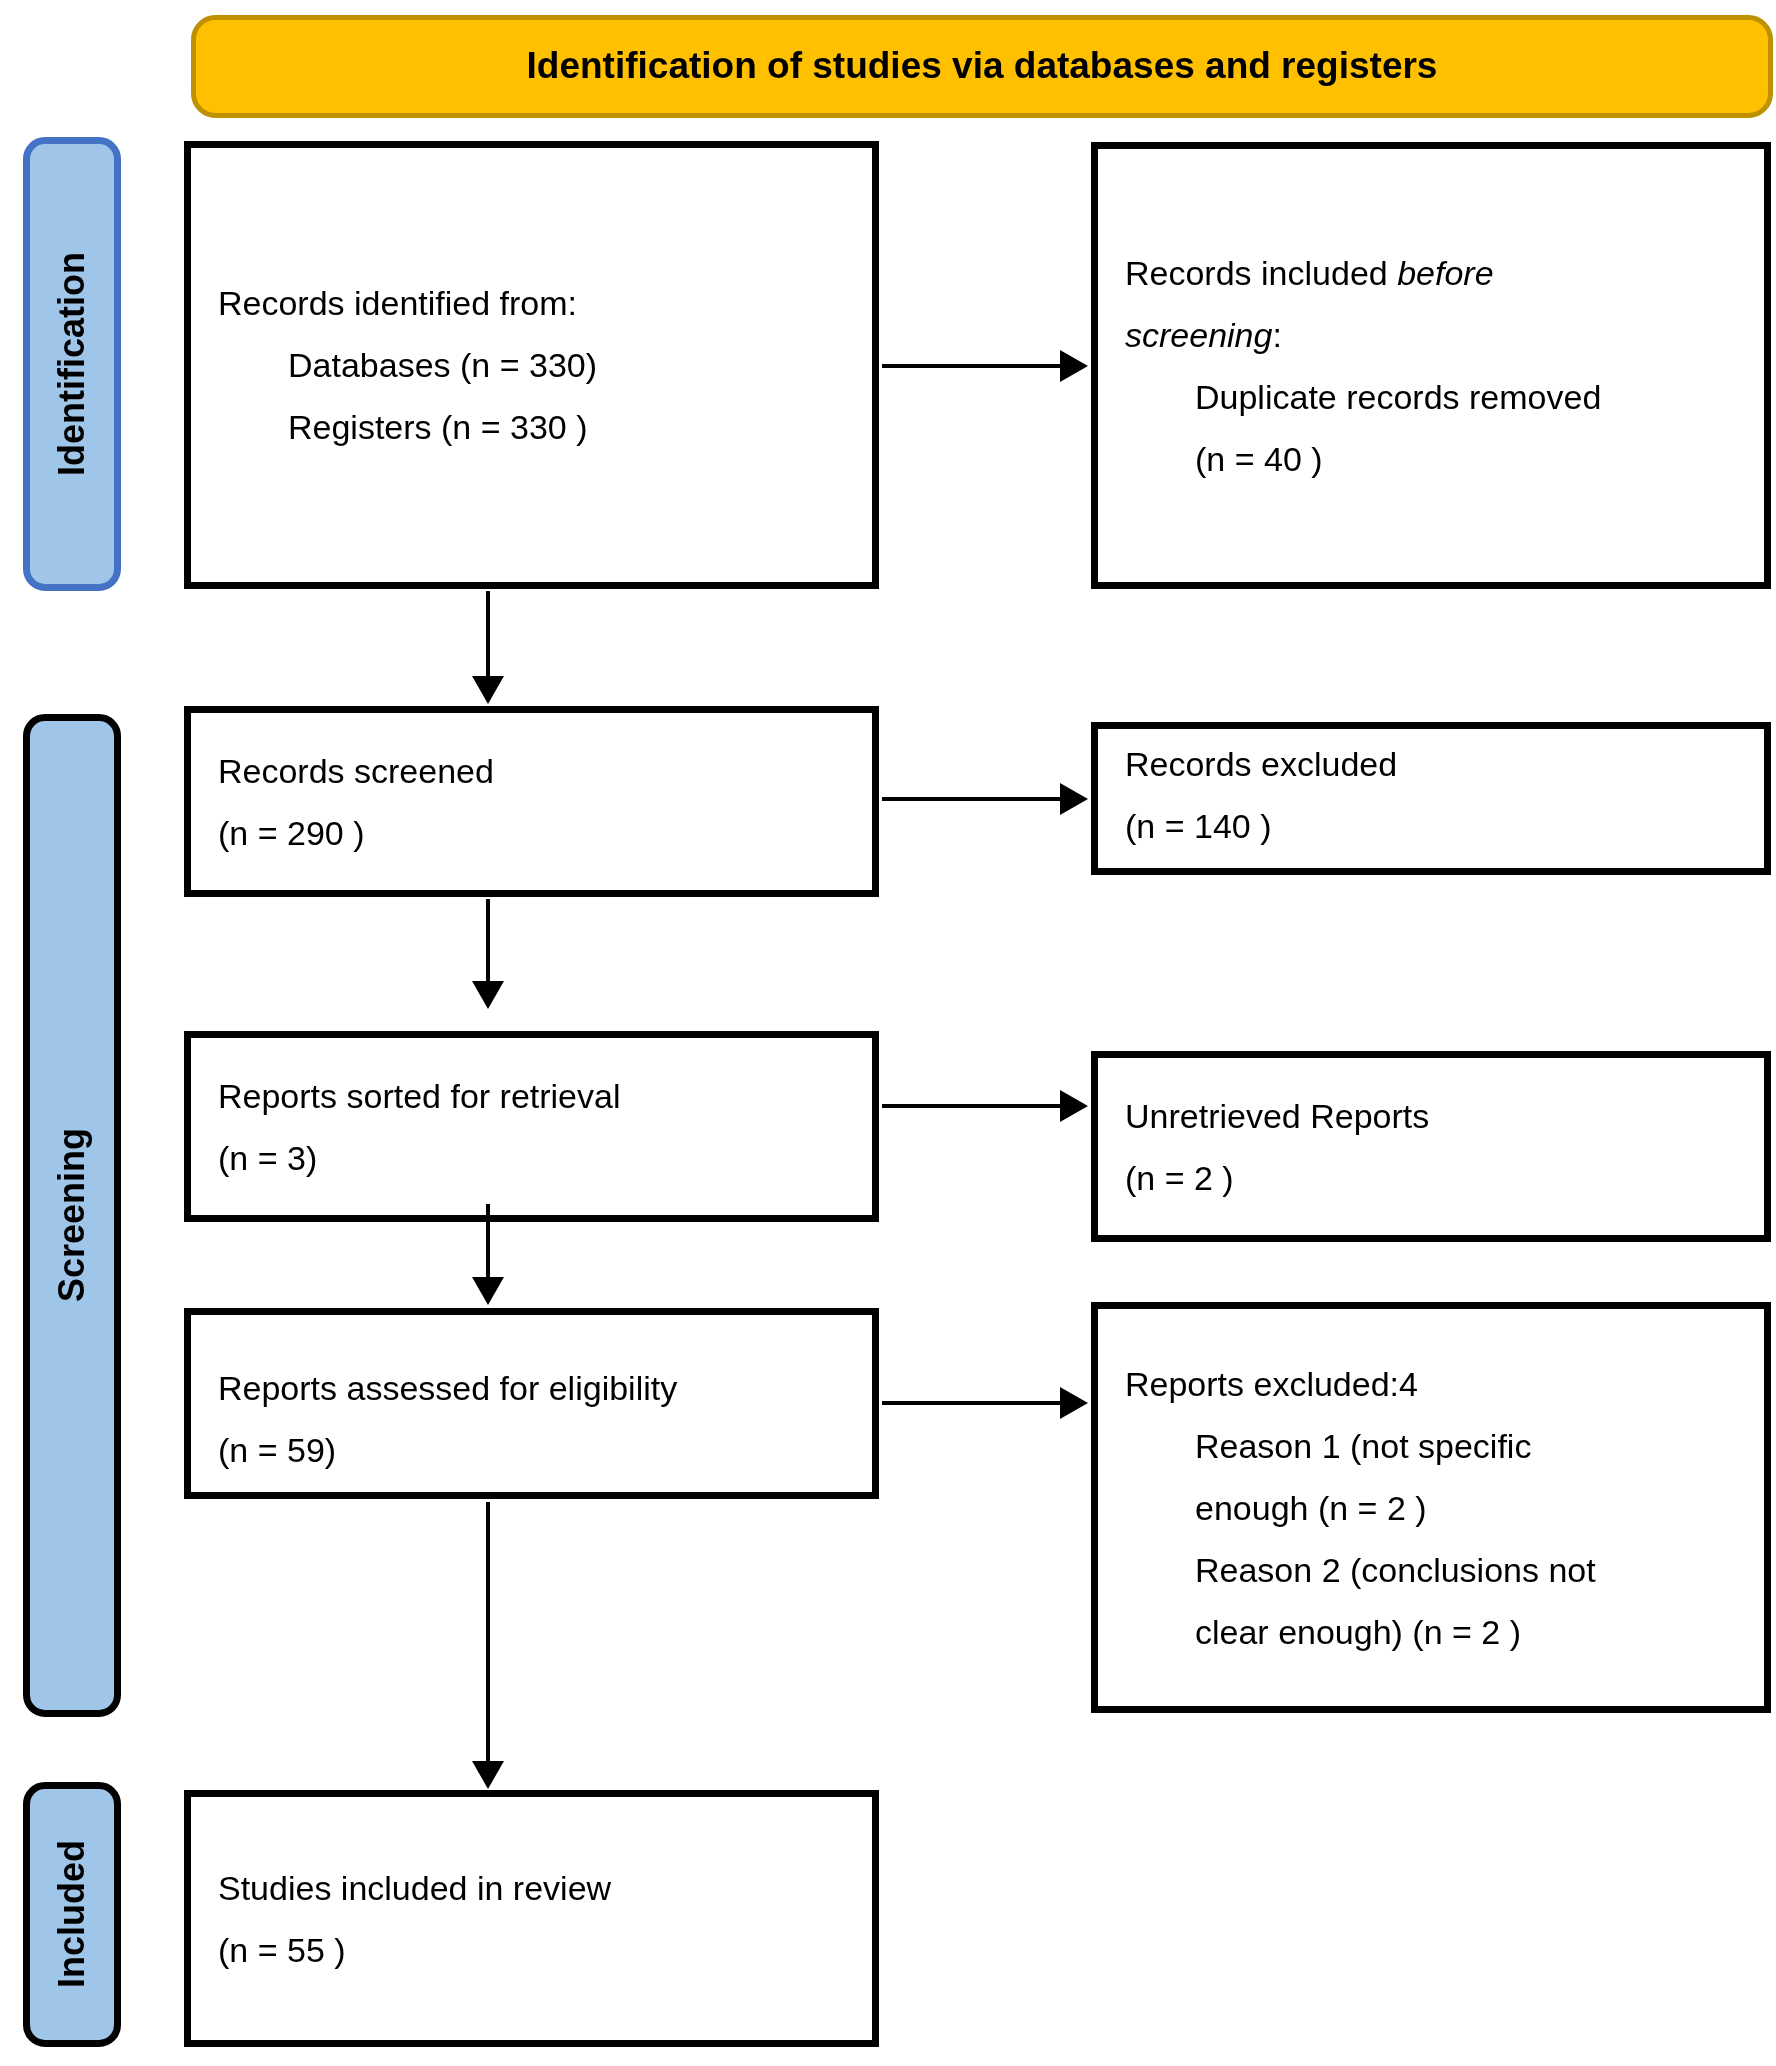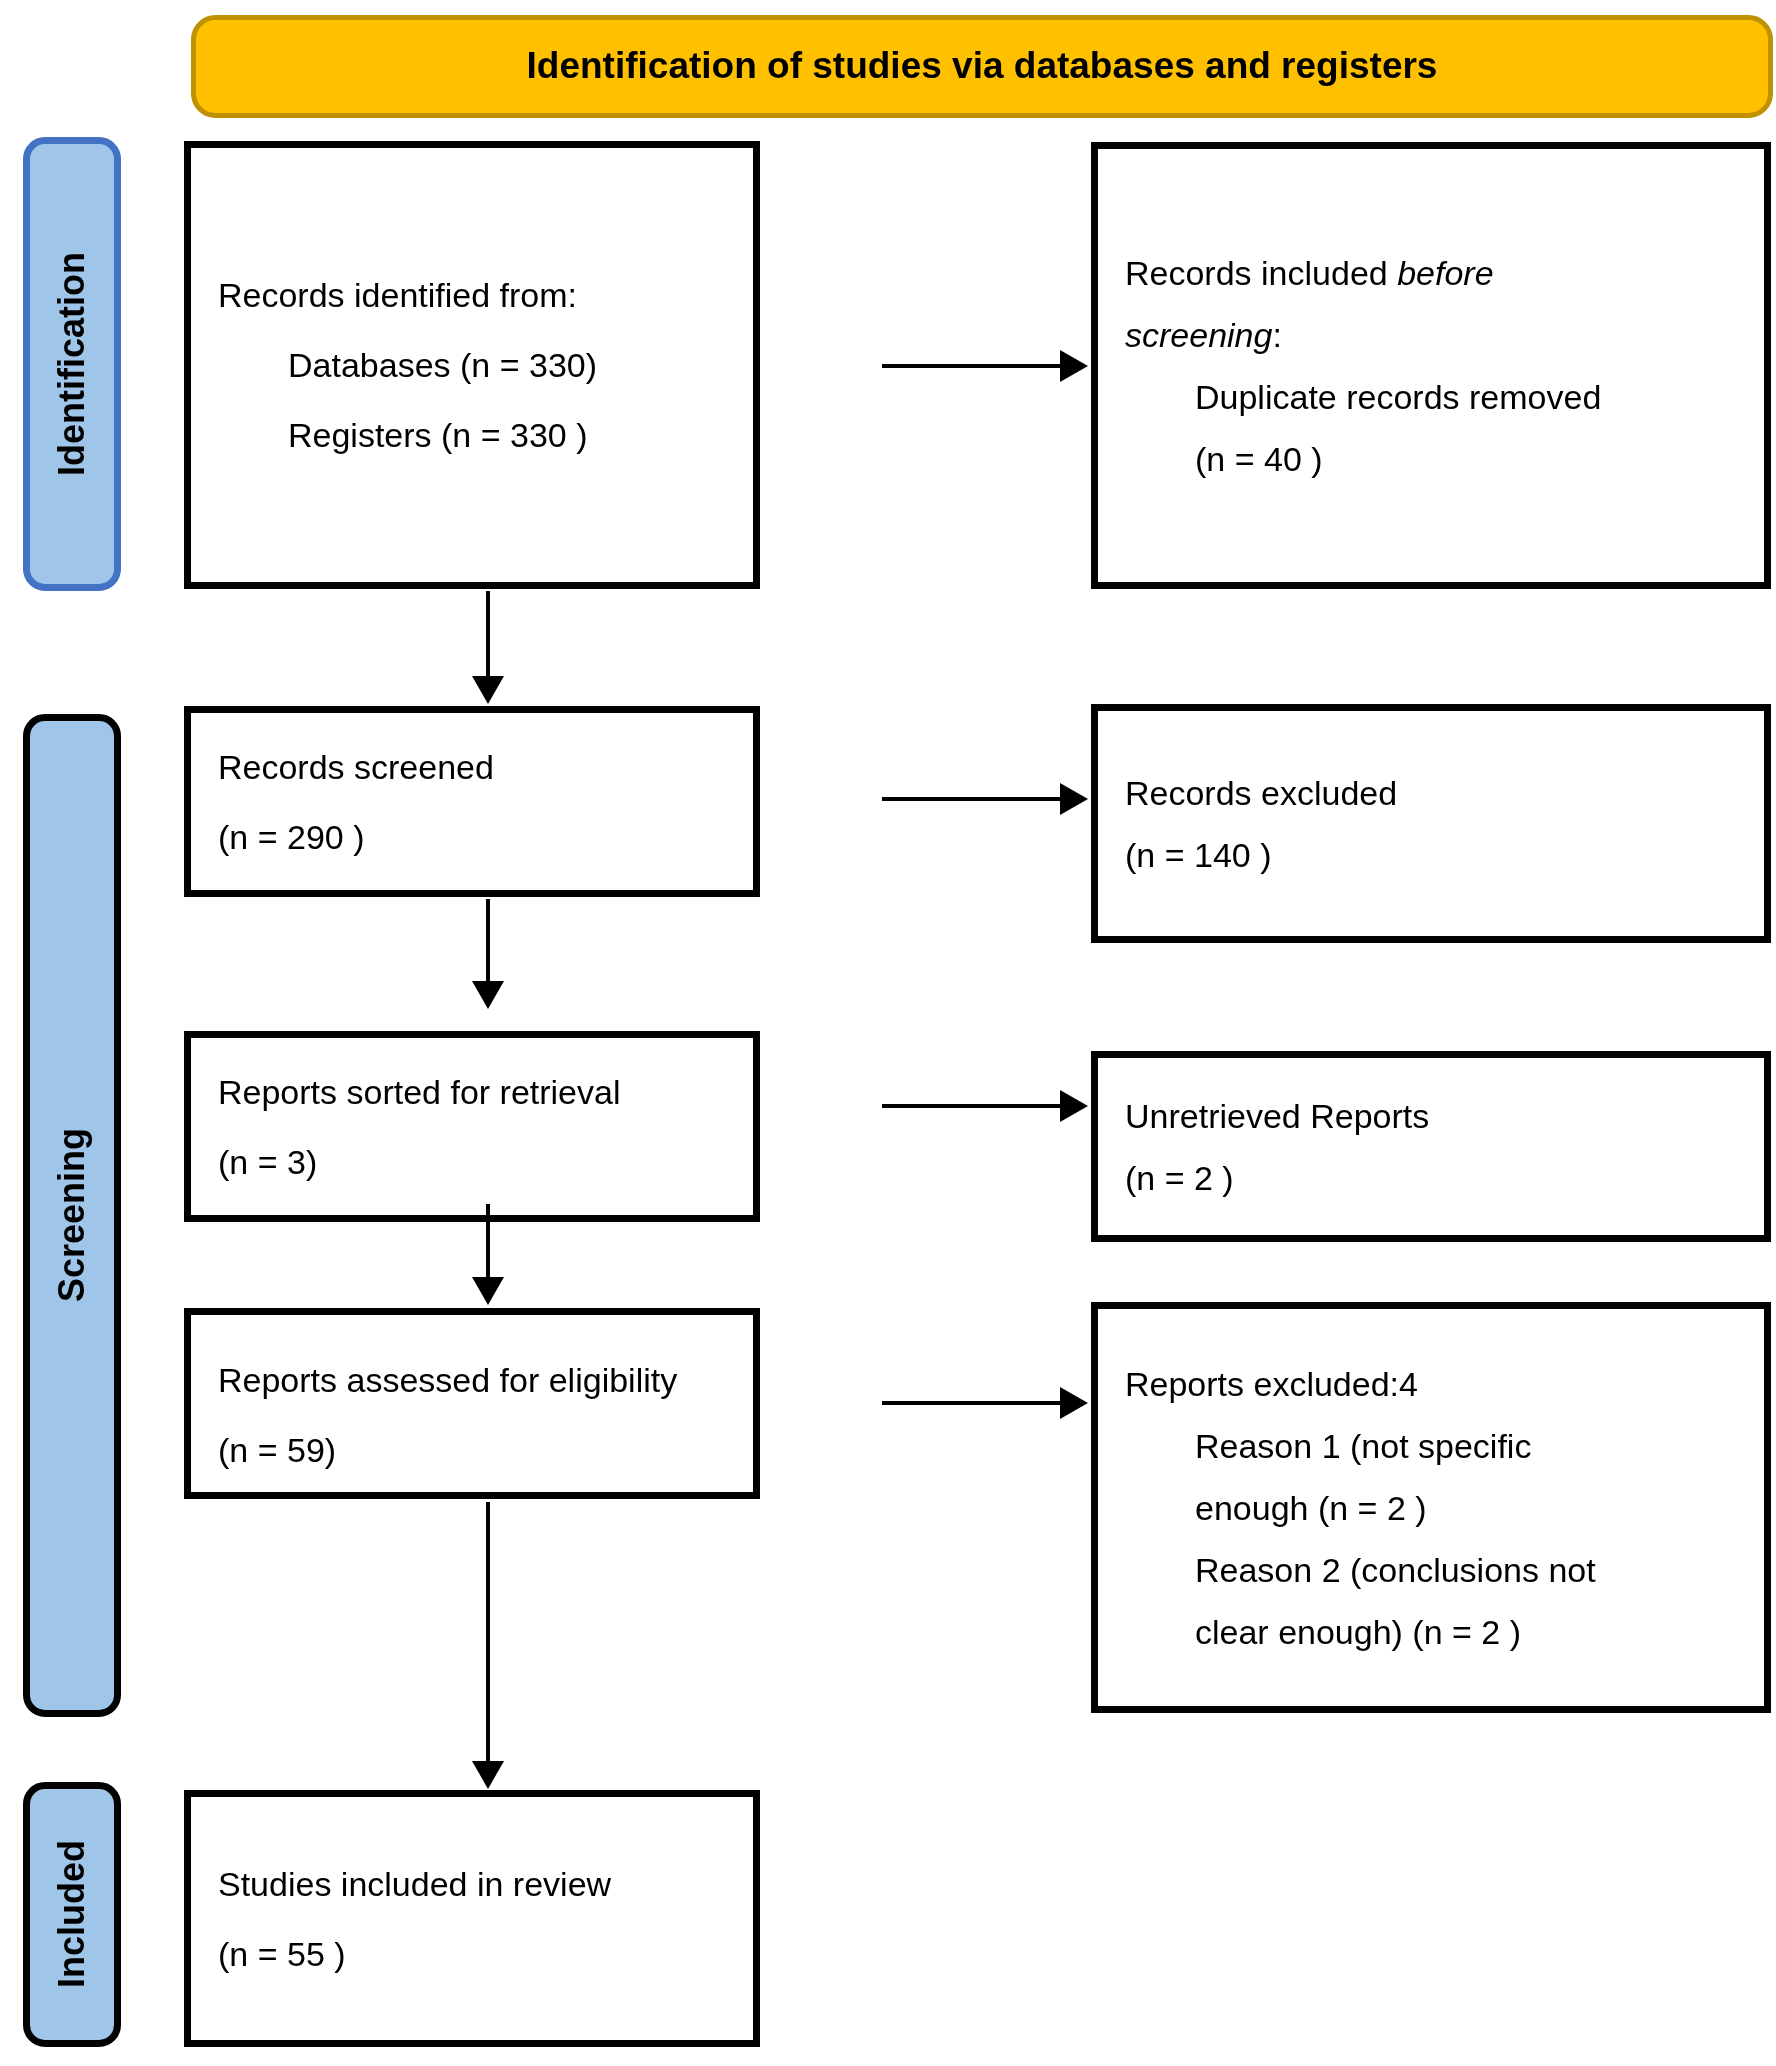--- a/index.html
+++ b/index.html
@@ -43,21 +43,21 @@
     box-sizing: border-box;
     background: #ffffff;
     border: 7px solid #000000;
     display: flex; flex-direction: column; justify-content: center;
     padding: 11px 16.3px 11px 27px;
     font-size: 34px; line-height: 62px;
   }
   .line { white-space: nowrap; }
   .indent { padding-left: 70px; }
   .it { font-style: italic; }
-  .col-left  { left: 184px; width: 576px; gap: 8px; }
+  .col-left  { left: 184px; width: 695px; }
   .col-right { left: 1091px; width: 680px; }
   .arrow { position: absolute; }
   .h-shaft { position: absolute; left: 0; top: 13.6px; width: 181px; height: 4.9px; background: #000; }
   .h-head  { position: absolute; left: 178px; top: 0; width: 0; height: 0;
              border-left: 28px solid #000; border-top: 16px solid transparent; border-bottom: 16px solid transparent; }
   .v-wrap  { width: 32px; }
   .v-shaft { position: absolute; left: 13.6px; top: 0; width: 4.9px; background: #000; }
   .v-head  { position: absolute; left: 0; bottom: 0; width: 0; height: 0;
              border-top: 28px solid #000; border-left: 16px solid transparent; border-right: 16px solid transparent; }
 </style>
@@ -106,21 +106,21 @@
     <div class="line">(n = 55 )</div>
   </div>
 
   <div class="box col-right" style="top:142px; height:447px;">
     <div class="line"><span>Records included </span><span class="it">before</span></div>
     <div class="line"><span class="it">screening</span><span>:</span></div>
     <div class="line indent">Duplicate records removed</div>
     <div class="line indent">(n = 40 )</div>
   </div>
 
-  <div class="box col-right" style="top:704px; height:239px;">
+  <div class="box col-right" style="top:722px; height:153px;justify-content:flex-end;">
     <div class="line">Records excluded</div>
     <div class="line">(n = 140 )</div>
   </div>
 
   <div class="box col-right" style="top:1011px; height:191px;margin-top:40px;">
     <div class="line">Unretrieved Reports</div>
     <div class="line">(n = 2 )</div>
   </div>
 
   <div class="box col-right" style="top:1302px; height:411px;">

